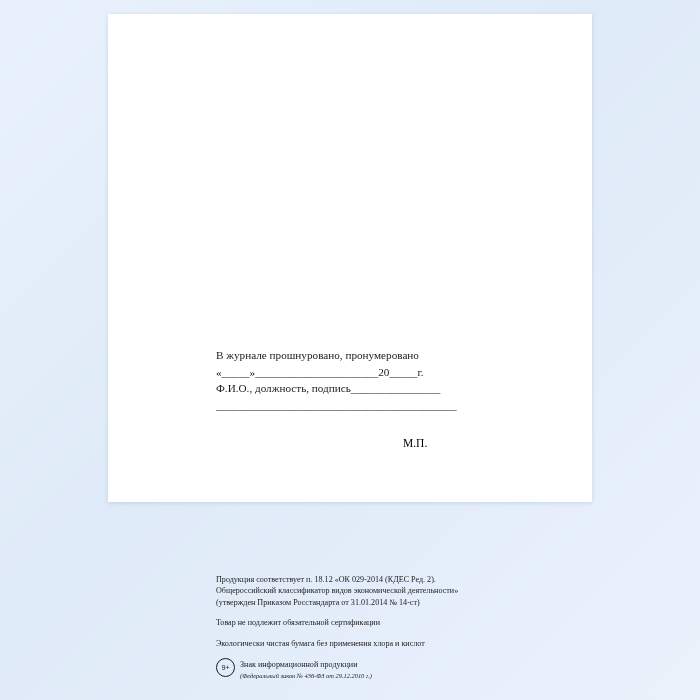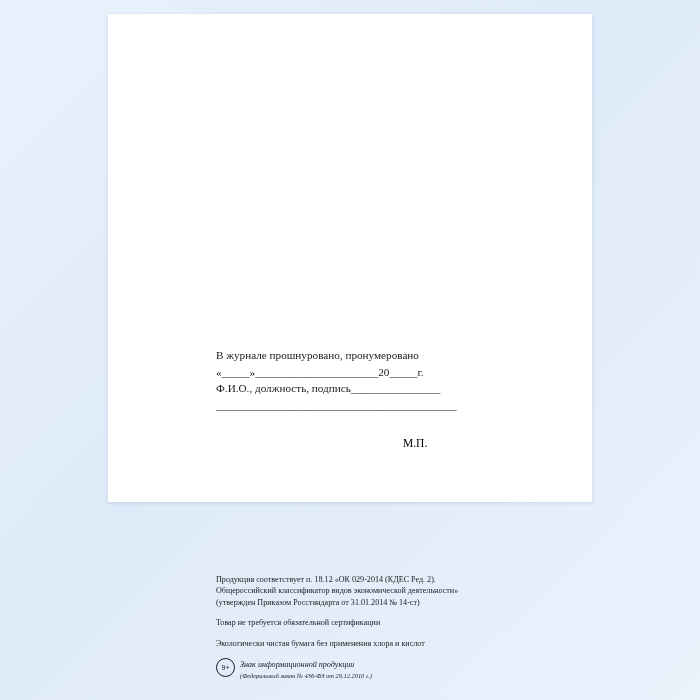--- a/index.html
+++ b/index.html
@@ -82,21 +82,21 @@
     display: flex;
     align-items: center;
     justify-content: center;
     flex: 0 0 auto;
     line-height: 1;
     letter-spacing: -0.2px;
   }
   #mark-text {
     padding-top: 1px;
   }
-  #mark-text .t1 { font-size: 8.1px; font-style: italic; }
+  #mark-text .t1 { font-size: 8.1px; }
   #mark-text .t2 { font-size: 6.4px; font-style: italic; }
 </style>
 </head>
 <body>
 
 <div id="backdrop"></div>
 
 <div id="page">
 
   <div class="block" id="cert-block">
@@ -110,21 +110,21 @@
 
   <div id="footer">
 
     <div class="para">
       <div class="l">Продукция соответствует п. 18.12 «ОК 029-2014 (КДЕС Ред. 2).</div>
       <div class="l">Общероссийский классификатор видов экономической деятельности»</div>
       <div class="l italic">(утвержден Приказом Росстандарта от 31.01.2014 № 14-ст)</div>
     </div>
 
 
-    <div class="para">Товар не требуется обязательной сертификации</div>
+    <div class="para">Товар не подлежит обязательной сертификации</div>
 
     <div class="para">Экологически чистая бумага без применения хлора и кислот</div>
 
     <div id="mark-row">
       <div id="age-badge">9+</div>
       <div id="mark-text">
         <div class="t1">Знак информационной продукции</div>
         <div class="t2">(Федеральный закон № 436-ФЗ от 29.12.2010 г.)</div>
       </div>
     </div>

